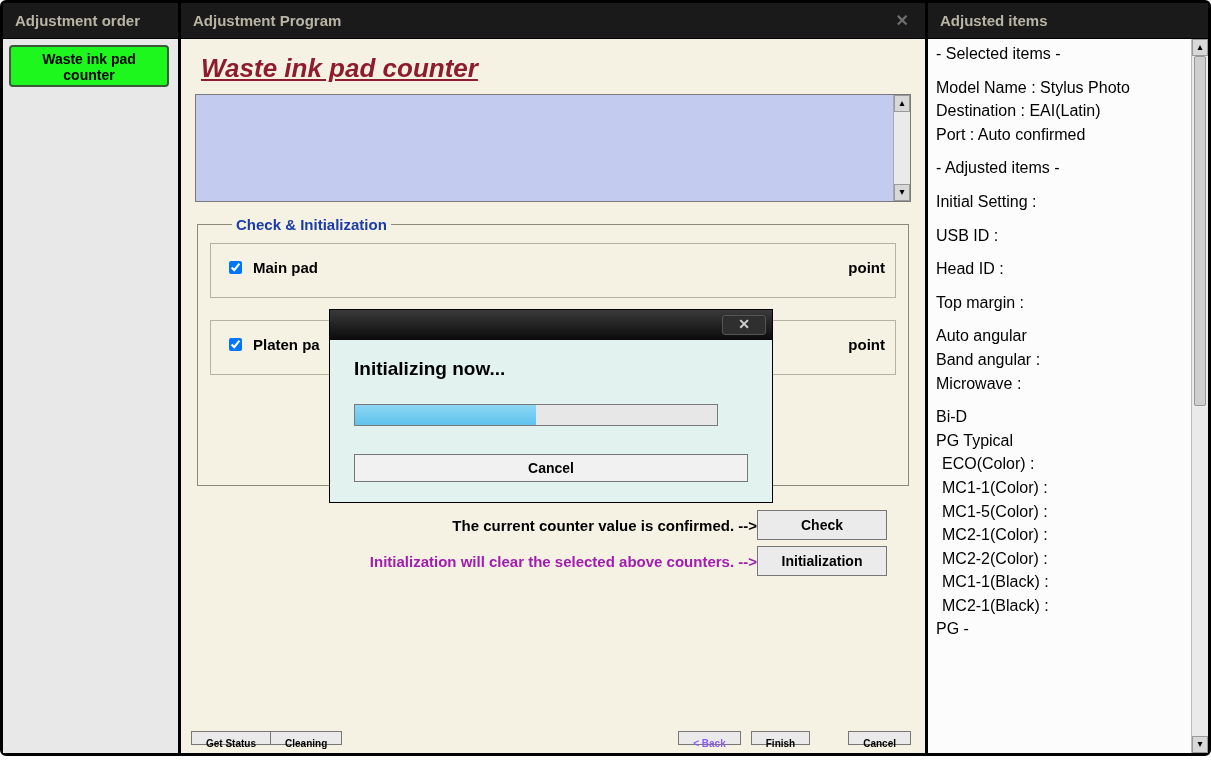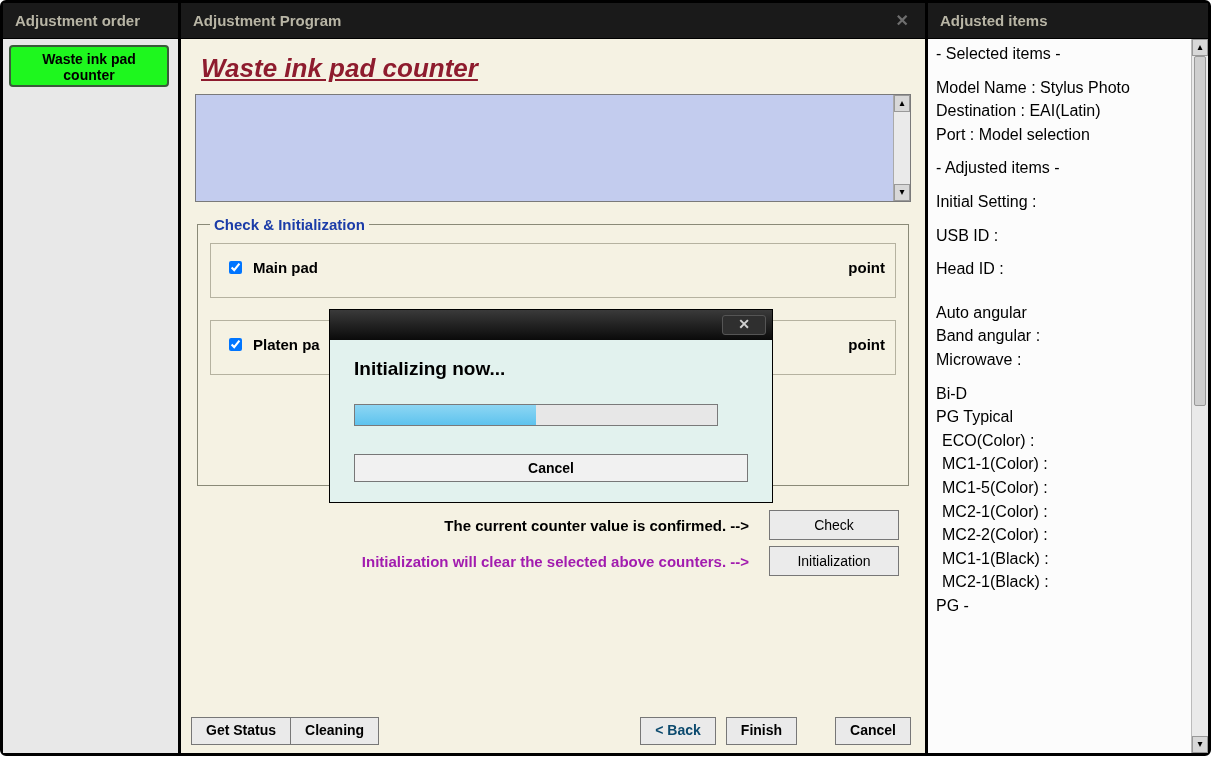--- a/index.html
+++ b/index.html
@@ -97,67 +97,68 @@
     border:1px solid #8a8a78;
     margin:0 2px 10px 2px;
     padding:10px 12px 110px 12px;
     background:#f5f2e3;
   }
   fieldset.check-init legend {
     font-weight:bold;
     color:#1b3ca8;
     font-size:15px;
     padding:0 4px;
+    margin-left:22px;
   }
   .row-box {
     border:1px solid #b5b2a0;
     background:#f5f2e3;
     padding:14px 12px 20px 14px;
     margin-bottom:22px;
   }
   .row-box label { font-weight:bold; font-size:15px; display:flex; align-items:center; gap:8px;}
   .row-right { position:absolute; right:40px; font-weight:bold; font-size:15px;}
   .row-box-inner { display:flex; align-items:center;}
   .row-box.row2 { margin-bottom:0;}
 
   .action-area { margin-top:24px; padding-right:8px;}
-  .action-line { display:flex; align-items:center; justify-content:flex-end; gap:20px; margin:6px 4px; }
+  .action-line { display:flex; align-items:center; justify-content:flex-end; margin:6px 16px; }
   .action-text { font-weight:bold; font-size:15px; }
   .action-text.black { color:#000;}
   .action-text.blue { color:#a21caf;}
   .std-btn {
     background:#ebebeb;
     border:1px solid #777;
     font-size:14px;
-    font-weight:normal;
+    font-weight:bold;
     padding:6px 0;
     width:130px;
     text-align:center;
     cursor:pointer;
   }
 
   .bottom-btn-bar {
     position:absolute;
     left:10px; right:10px; bottom:8px;
     display:flex; align-items:center;
   }
   .bottom-left-group { display:flex; }
   .bottom-center-group { margin-left:auto; display:flex; gap:10px; margin-right:4px;}
   .btn {
     background:#eaeaea;
     border:1px solid #777;
-    font-size:14px;
+    font-size:10px;
     font-weight:bold;
     padding:4px 14px;
     cursor:pointer;
-    height:28px;
+    height:14px;
     line-height:16px;
     text-align:right;
   }
-  .btn.disabled { color:#0c4a6e; cursor:default;}
+  .btn.disabled { color:#8b5cf6; cursor:default;}
   .btn-attached-left { border-right:none;}
   .btn-right-gap { margin-left:28px;}
 
   
   .dialog {
     position:absolute;
     left:148px; top:270px;
     width:444px;
     background:#e2f2ee;
     border:1px solid #000;
@@ -310,30 +311,31 @@
   <div class="panel-right">
     <div class="titlebar">
       <span>Adjusted items</span>
     </div>
     <div class="panel-body">
       <div class="adjusted-text">
         <p>- Selected items -</p>
         <div class="section-gap"></div>
         <p>Model Name : Stylus Photo</p>
         <p>Destination : EAI(Latin)</p>
-        <p>Port : Model selection</p>
+        <p>Port : Auto confirmed</p>
         <div class="section-gap"></div>
         <p>- Adjusted items -</p>
         <div class="section-gap"></div>
         <p>Initial Setting :</p>
         <div class="section-gap"></div>
         <p>USB ID :</p>
         <div class="section-gap"></div>
         <p>Head ID :</p>
         <div class="section-gap"></div>
+        <p>Top margin :</p>
         <div class="section-gap"></div>
         <p>Auto angular</p>
         <p>Band angular :</p>
         <p>Microwave :</p>
         <div class="section-gap"></div>
         <p>Bi-D</p>
         <p>PG Typical</p>
         <p class="indent">ECO(Color)  :</p>
         <p class="indent">MC1-1(Color) :</p>
         <p class="indent">MC1-5(Color) :</p>

